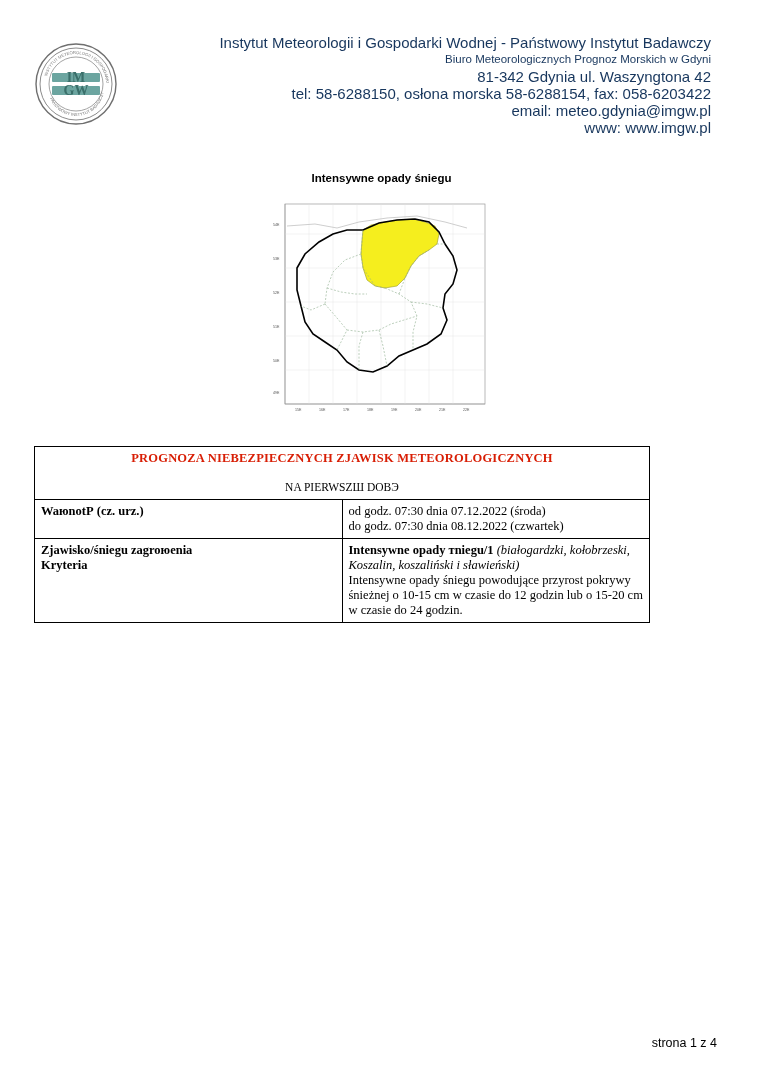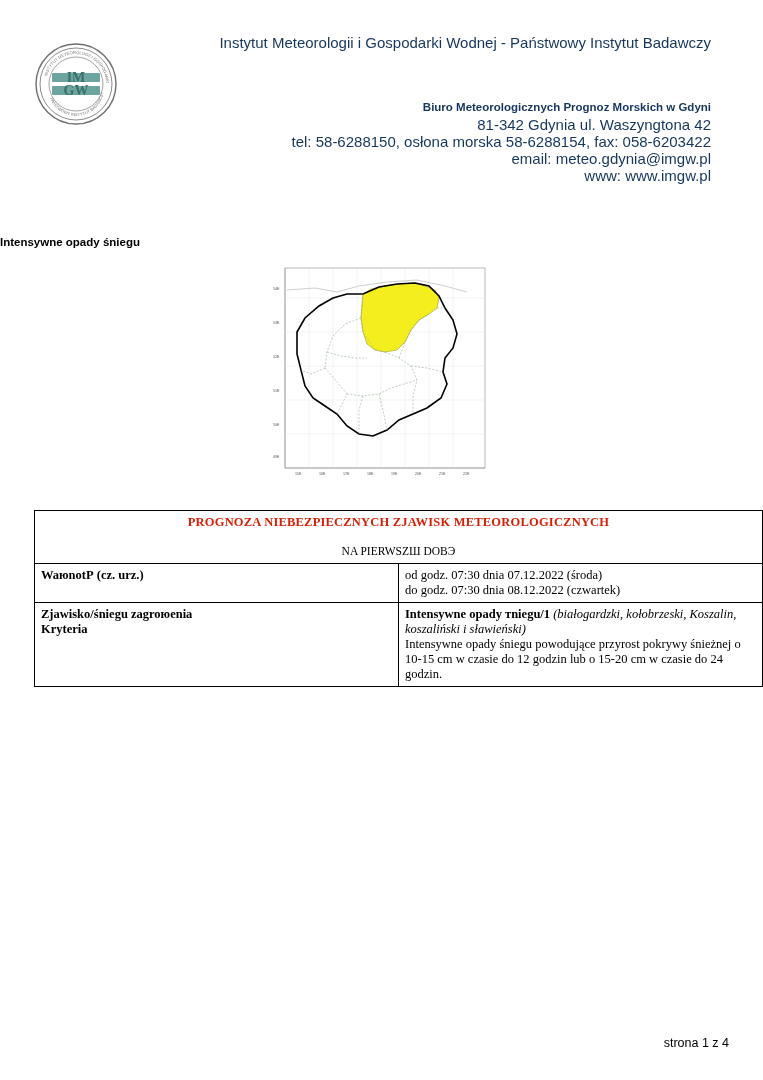--- a/index.html
+++ b/index.html
@@ -38,32 +38,31 @@
     text-align: right;
     padding-right: 18px;
     line-height: 17px;
   }
   .h-line {
     font-size: 15px;
     color: #17365d;
     white-space: nowrap;
   }
   .h-line.bold {
-    font-weight: bold;
+    font-weight: normal;
     font-size: 11.5px;
-    margin-top: 48px;
   }
   .h-line.first {
     color: #17365d;
   }
 
   
   .map-section {
-    margin-top: 52px;
-    text-align: left;
+    margin-top: 36px;
+    text-align: center;
   }
   .map-title {
     font-size: 11.5px;
     font-weight: bold;
     color: #000;
     margin-bottom: 10px;
   }
   .map-box {
     width: 230px;
     height: 230px;
@@ -71,21 +70,21 @@
     position: relative;
   }
   .map-box svg { display: block; }
 
   
   .table-wrap {
     margin: 22px 34px 0 34px;
   }
   table.warn {
     border-collapse: collapse;
-    width: 729px;
+    width: 616px;
     table-layout: fixed;
   }
   table.warn td {
     border: 1px solid #000000;
     padding: 4px 6px;
     vertical-align: top;
     font-family: "Liberation Serif", serif;
     font-size: 12.5px;
     line-height: 15px;
   }
@@ -111,21 +110,21 @@
   }
   td.value {
     font-weight: normal;
   }
   .val-strong { font-weight: bold; }
   .val-italic { font-style: italic; }
 
   
   .footer {
     position: absolute;
-    right: 34px;
+    right: 46px;
     bottom: 30px;
     font-size: 12.5px;
     font-family: "Liberation Sans", sans-serif;
     color: #000;
   }
 </style>
 </head>
 <body>
 
 <div class="header">

